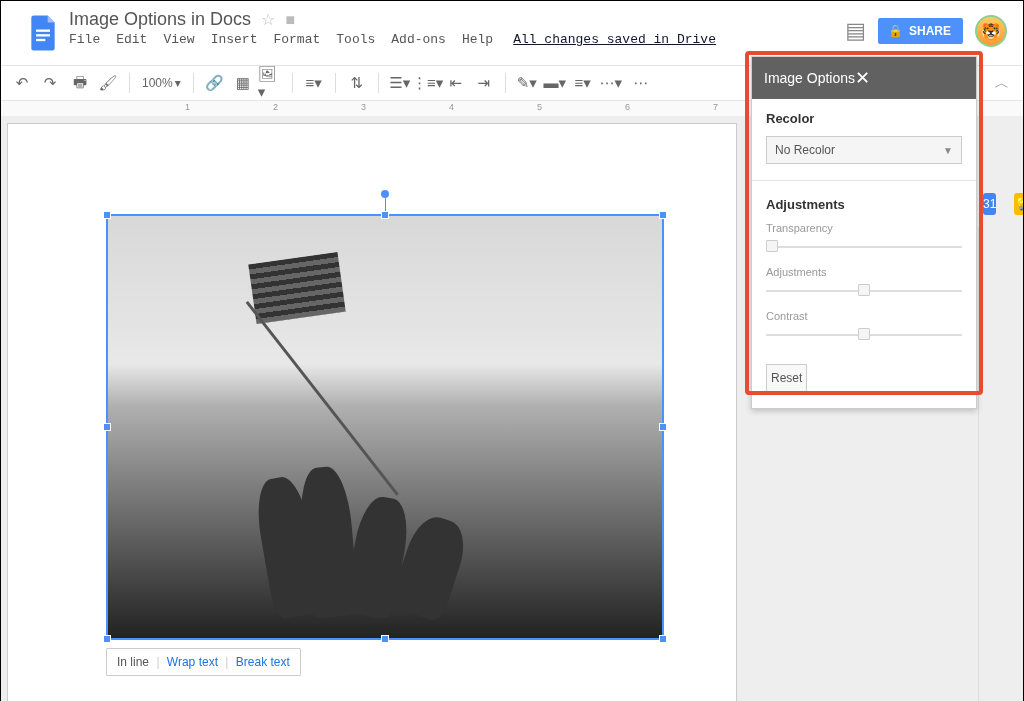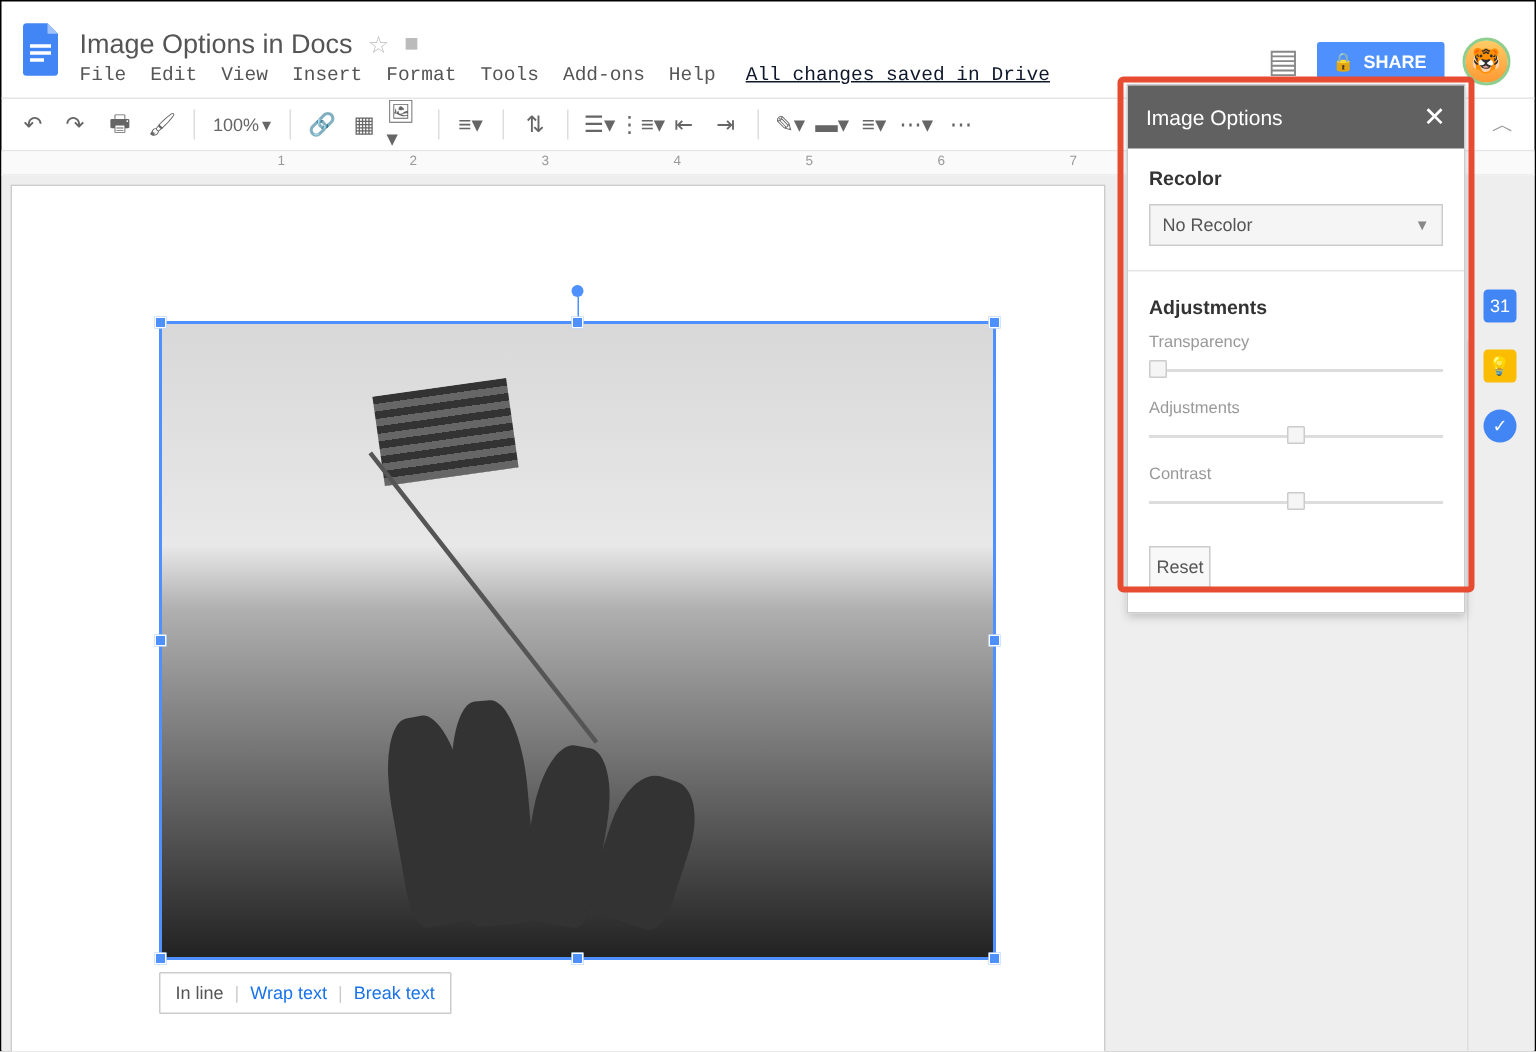--- a/index.html
+++ b/index.html
@@ -1,20 +1,20 @@
 <!DOCTYPE html>
 <html><head>
 <meta charset="utf-8">
 <style>
 * { box-sizing: border-box; margin: 0; padding: 0; }
 body { font-family: 'Helvetica Neue', Arial, sans-serif; background: #fff; width: 1024px; height: 701px; overflow: hidden; position: relative; }
 .window-border { width: 1024px; height: 701px; border: 1px solid #000; position: relative; background: #fff; }
 
 
-.header { display: flex; align-items: flex-end; padding: 8px 8px 0 8px; }
+.header { display: flex; align-items: flex-start; padding: 8px 8px 0 24px; }
 .docs-icon { width: 36px; height: 48px; display: flex; align-items: center; justify-content: center; margin-right: 8px; }
 .docs-icon svg { width: 28px; height: 36px; }
 .title-area { flex: 1; }
 .doc-title-row { display: flex; align-items: center; gap: 10px; margin-bottom: 2px; }
 .doc-title { font-size: 18px; color: #555; }
 .star-icon, .folder-icon { color: #bbb; font-size: 16px; }
 .menu-bar { display: flex; gap: 16px; font-size: 13px; color: #555; align-items: center; margin-top: 2px; }
 .menu-bar span { cursor: pointer; font-family: Liberation Mono, monospace; }
 .saved-text { text-decoration: underline; color: #0f172a; margin-left: 4px; }
 .header-right { display: flex; align-items: center; gap: 12px; padding-top: 6px; padding-right: 8px; }
@@ -63,35 +63,35 @@
 .rotate-handle { position: absolute; left: 50%; top: -26px; margin-left: -4px; width: 8px; height: 8px; border-radius: 50%; background: #4d90fe; }
 .rotate-line { position:absolute; left:50%; top:-18px; width:1px; height:14px; background:#4d90fe; }
 
 .wrap-toolbar { position: absolute; left: 98px; top: 524px; background: #fff; border: 1px solid #ccc; padding: 6px 10px; font-size: 12px; color: #555; border-radius: 1px; }
 .wrap-toolbar .link { color: #1a73e8; cursor: pointer; }
 .wrap-toolbar .sep { color: #ccc; margin: 0 4px; }
 
 
 .sidebar { position: absolute; right: 46px; top: 55px; width: 226px; background: #fff; border: 1px solid #ccc; box-shadow: 0 2px 6px rgba(0,0,0,0.2); }
 .highlight-box { position:absolute; right:40px; top:50px; width:238px; height:344px; border: 4px solid #e74c33; border-radius: 4px; pointer-events:none; z-index: 50; }
-.sidebar-header { background: #616161; color: #fff; padding: 10px 12px; display: flex; align-items: center; justify-content: space-between; font-size: 14px; font-weight: 500; }
+.sidebar-header { background: #616161; color: #fff; padding: 10px 12px; display: flex; align-items: center; font-size: 14px; font-weight: 500; }
 .sidebar-header .close { cursor: pointer; font-size: 18px; }
 .sidebar-body { padding: 12px 14px 16px; }
 .section-title { font-size: 13px; font-weight: bold; color: #333; margin-bottom: 10px; }
 .dropdown { width: 100%; border: 1px solid #ccc; background: #f5f5f5; padding: 6px 8px; font-size: 12px; color: #555; display: flex; justify-content: space-between; align-items: center; cursor: pointer; }
 .dropdown .caret { font-size: 10px; color: #888; }
 .divider { height: 1px; background: #e5e5e5; margin: 16px -14px; }
 .adj-label { font-size: 11px; color: #999; margin-bottom: 4px; margin-top: 10px; }
 .slider { position: relative; height: 18px; }
 .slider-track { position: absolute; left: 0; right: 0; top: 8px; height: 2px; background: #ddd; }
 .slider-thumb { position: absolute; top: 2px; width: 12px; height: 12px; background: #f5f5f5; border: 1px solid #ccc; border-radius: 1px; }
 .reset-btn { margin-top: 20px; padding: 6px 4px; font-size: 12px; border: 1px solid #ccc; background: #f8f8f8; color: #555; cursor: pointer; }
 
 
-.right-rail { position: absolute; right: 6px; top: 76px; width: 34px; display: flex; flex-direction: column; align-items: center; gap: 18px; }
+.right-rail { position: absolute; right: 6px; top: 76px; width: 34px; display: flex; flex-direction: row; align-items: center; gap: 18px; }
 .rail-icon { width: 22px; height: 22px; border-radius: 3px; display:flex; align-items:center; justify-content:center; font-size:12px; color:#fff; }
 .rail-cal { background: #4285f4; }
 .rail-keep { background: #fbbc04; }
 .rail-tasks { background: #4285f4; border-radius: 50%; }
 
 
 .vscroll { position: absolute; right: 44px; top: 110px; bottom: 0; width: 1px; background: #ddd; }
 </style>
 </head>
 <body>

